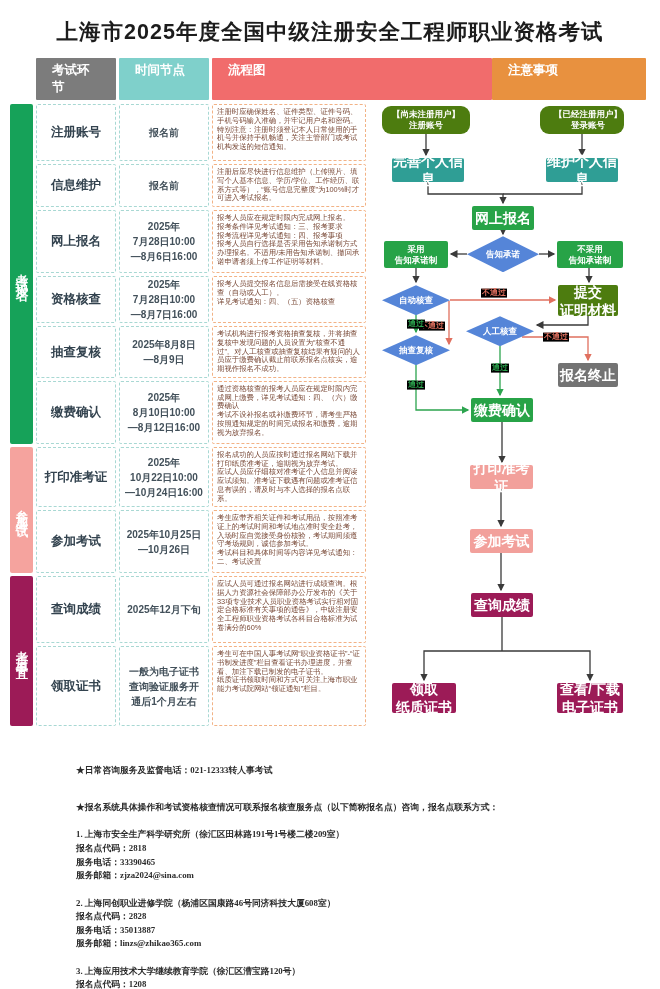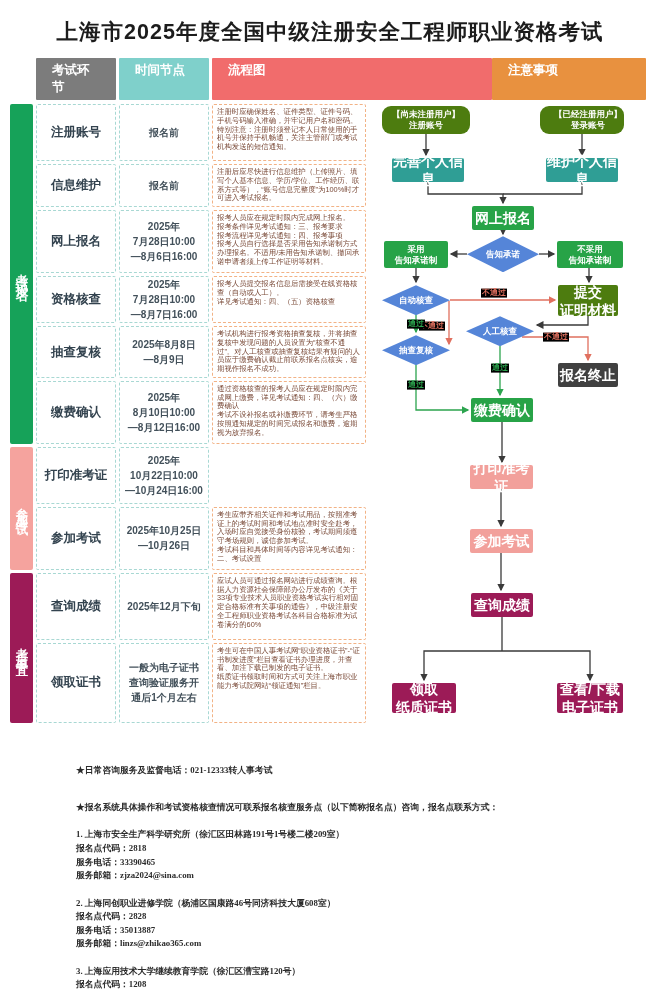--- a/index.html
+++ b/index.html
@@ -49,21 +49,21 @@
   .flow-col { flex:1; margin-left:6px; position:relative; height:630px; }
   .flow-col svg { position:absolute; left:0; top:0; pointer-events:none; }
   .node { position:absolute; display:flex; align-items:center; justify-content:center;
           text-align:center; color:#fff; font-weight:bold; font-size:14px; line-height:1.3;
           white-space:pre-line; border-radius:2px; }
   .n-red    { background:#4d7c0f; }
   .n-teal   { background:#2f9e95; }
   .n-green  { background:#27a347; }
   .n-pink   { background:#f2a09b; }
   .n-mag    { background:#9c1b57; }
-  .n-black  { background:#404040;text-align:right; }
+  .n-black  { background:#737373;text-align:right; }
   .diamond  { background:#5585d8; clip-path:polygon(50% 0,100% 50%,50% 100%,0 50%); font-size:8.5px; }
   .pill     { border-radius:9px; font-size:8.5px; }
   .nd-register{left:10px; top:2px;  width:88px; height:28px;}
   .nd-login   {left:168px;top:2px;  width:84px; height:28px;padding-left:12px;}
   .nd-perfect {left:20px; top:54px; width:72px; height:24px;}
   .nd-maintain{left:174px;top:54px; width:72px; height:24px;}
   .nd-onlinereg{left:100px;top:102px;width:62px;height:24px;}
   .nd-promise {left:95px; top:132px;width:72px; height:36px;}
   .nd-adopt   {left:12px; top:137px;width:64px; height:27px; font-size:8.5px;}
   .nd-notadopt{left:185px;top:137px;width:66px; height:27px; font-size:8.5px;}
@@ -161,20 +161,22 @@
       </div>
 
       <div class="group g2">
         <div class="gbar">参加考试</div>
         <div class="rows">
           <div class="row h7">
             <div class="c-stage">打印准考证</div>
             <div class="c-time">2025年
 10月22日10:00
 —10月24日16:00</div>
+            <div class="c-notes">报名成功的人员应按时通过报名网站下载并打印纸质准考证，逾期视为放弃考试。
+应试人员应仔细核对准考证个人信息并阅读应试须知。准考证下载遇有问题或准考证信息有误的，请及时与本人选择的报名点联系。</div>
           </div>
           <div class="row h8">
             <div class="c-stage">参加考试</div>
             <div class="c-time">2025年10月25日
 —10月26日</div>
             <div class="c-notes">考生应带齐相关证件和考试用品，按照准考证上的考试时间和考试地点准时安全赴考，入场时应自觉接受身份核验，考试期间须遵守考场规则，诚信参加考试。
 考试科目和具体时间等内容详见考试通知：二、考试设置</div>
           </div>
         </div>
       </div>

